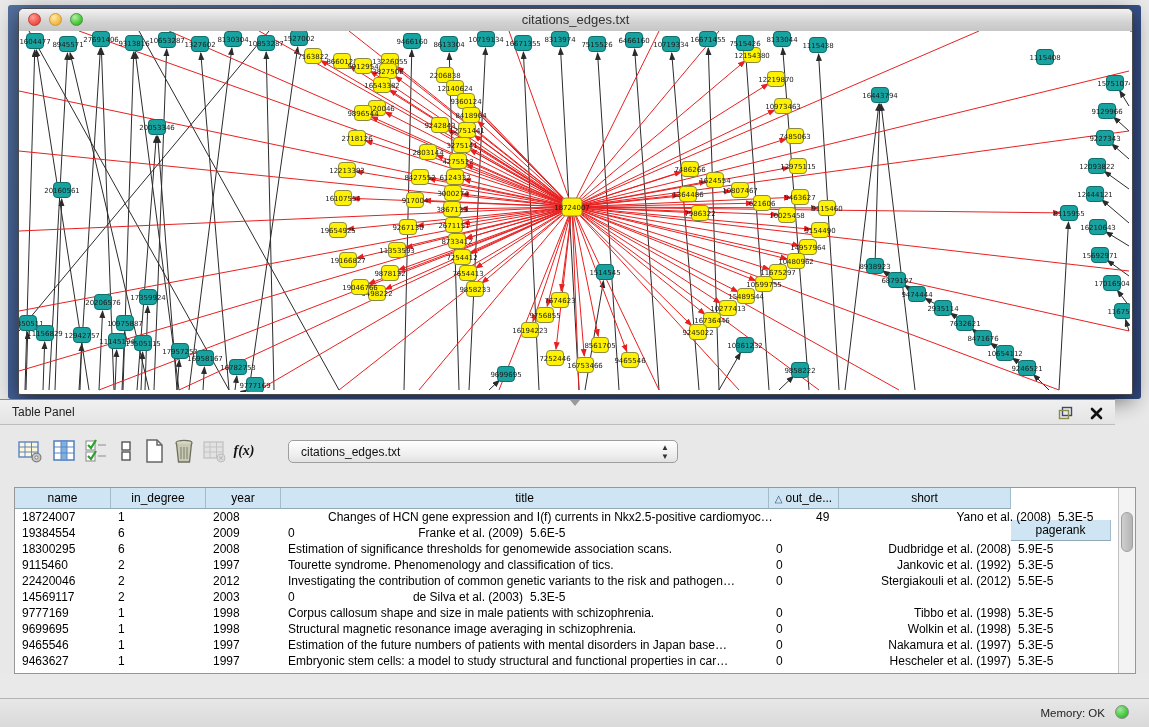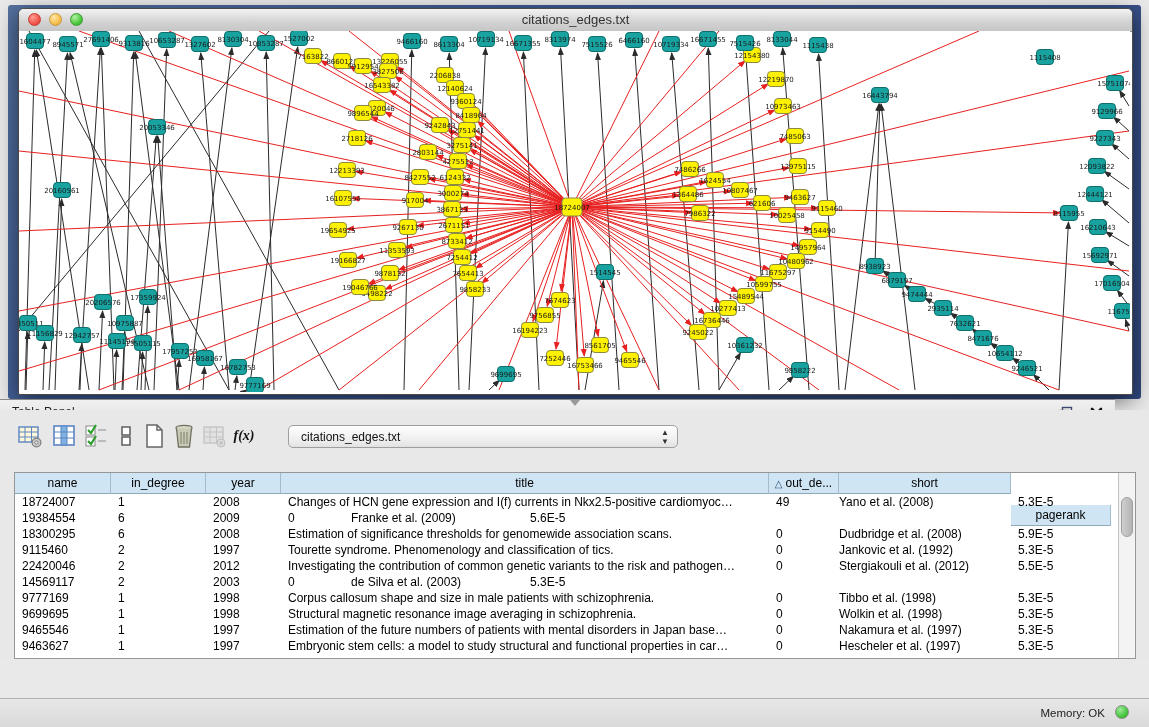--- a/index.html
+++ b/index.html
@@ -46,21 +46,21 @@
   }
   .panel-title{position:absolute;left:12px;top:5px;font-size:12px;color:#222;}
   .splitter-notch{
     position:absolute;left:570px;top:0;width:0;height:0;
     border-left:5px solid transparent;border-right:5px solid transparent;border-top:6px solid #9a9a9a;
   }
   .panel-icons{position:absolute;right:10px;top:4px;display:flex;gap:12px;align-items:center;}
   .float-btn,.close-btn{width:18px;height:18px;display:flex;align-items:center;justify-content:center;cursor:default;}
   
   .panel-body{
-    position:absolute;left:0;top:410px;width:1149px;height:249px;background:#e8e8e8;
+    position:absolute;left:0;top:425px;width:1149px;height:249px;background:#e8e8e8;
   }
   .tool-btn{
     position:absolute;top:12px;width:28px;height:28px;border:none;background:transparent;
     display:flex;align-items:center;justify-content:center;padding:0;
   }
   .fx-label{font-size:14px;font-style:italic;font-family:"Liberation Serif", serif;color:#111;font-weight:bold;}
   .combo{
     position:absolute;left:288px;top:15px;width:390px;height:23px;box-sizing:border-box;
     border:1px solid #9e9e9e;border-radius:5px;
     background:linear-gradient(#ffffff,#ededed 70%,#e2e2e2);
@@ -79,21 +79,21 @@
     box-sizing:border-box;height:21px;line-height:20px;font-size:12px;color:#000;
     background:#cfe5f3;border-right:1px solid #a3bccb;border-bottom:1px solid #8fa9b8;
     text-align:center;overflow:hidden;white-space:nowrap;flex:none;
   }
   .th .sort-tri{color:#2d4e77;font-size:10px;margin-right:3px;}
   .tr{display:flex;height:16px;background:#fff;}
   .td{
     box-sizing:border-box;height:16px;line-height:16px;font-size:12px;color:#000;
     padding:0 0 0 7px;overflow:hidden;white-space:nowrap;text-overflow:ellipsis;flex:none;
   }
-  .td.center{text-align:left;padding:0;}
+  .td.center{text-align:right;padding:0;}
   .vscroll{
     position:absolute;right:0;top:0;bottom:0;width:16px;
     background:#f3f3f3;border-left:1px solid #c2c2c2;
   }
   .vthumb{
     position:absolute;left:2px;right:2px;top:24px;height:40px;border-radius:6px;
     background:linear-gradient(90deg,#cfcfcf,#b4b4b4);border:1px solid #9f9f9f;box-sizing:border-box;
   }
   
   .statusbar{
@@ -645,21 +645,21 @@
         <div class="th" style="width: 488px;">title</div>
         <div class="th" style="width: 70px;"><span class="sort-tri">△</span>out_de...</div>
         <div class="th" style="width: 172px;">short</div>
         <div class="th" style="width: 100px; margin-top: 32px;">pagerank</div>
       </div>
     <div id="tbody">
         <div class="tr">
           <div class="td" style="width: 96px;">18724007</div>
           <div class="td" style="width: 95px;">1</div>
           <div class="td" style="width: 75px;">2008</div>
-          <div class="td" style="width: 488px;">Changes of HCN gene expression and I(f) currents in Nkx2.5-positive cardiomyoc…</div>
+          <div class="td" style="width: 488px; margin-left: 40px;">Changes of HCN gene expression and I(f) currents in Nkx2.5-positive cardiomyoc…</div>
           <div class="td" style="width: 70px;">49</div>
           <div class="td center" style="width: 172px;">Yano et al. (2008)</div>
           <div class="td" style="width: 100px;">5.3E-5</div>
         </div>
         <div class="tr">
           <div class="td" style="width: 96px;">19384554</div>
           <div class="td" style="width: 95px;">6</div>
           <div class="td" style="width: 75px;">2009</div>
           <div class="td" style="width: 70px;">0</div>
           <div class="td center" style="width: 172px;">Franke et al. (2009)</div>

